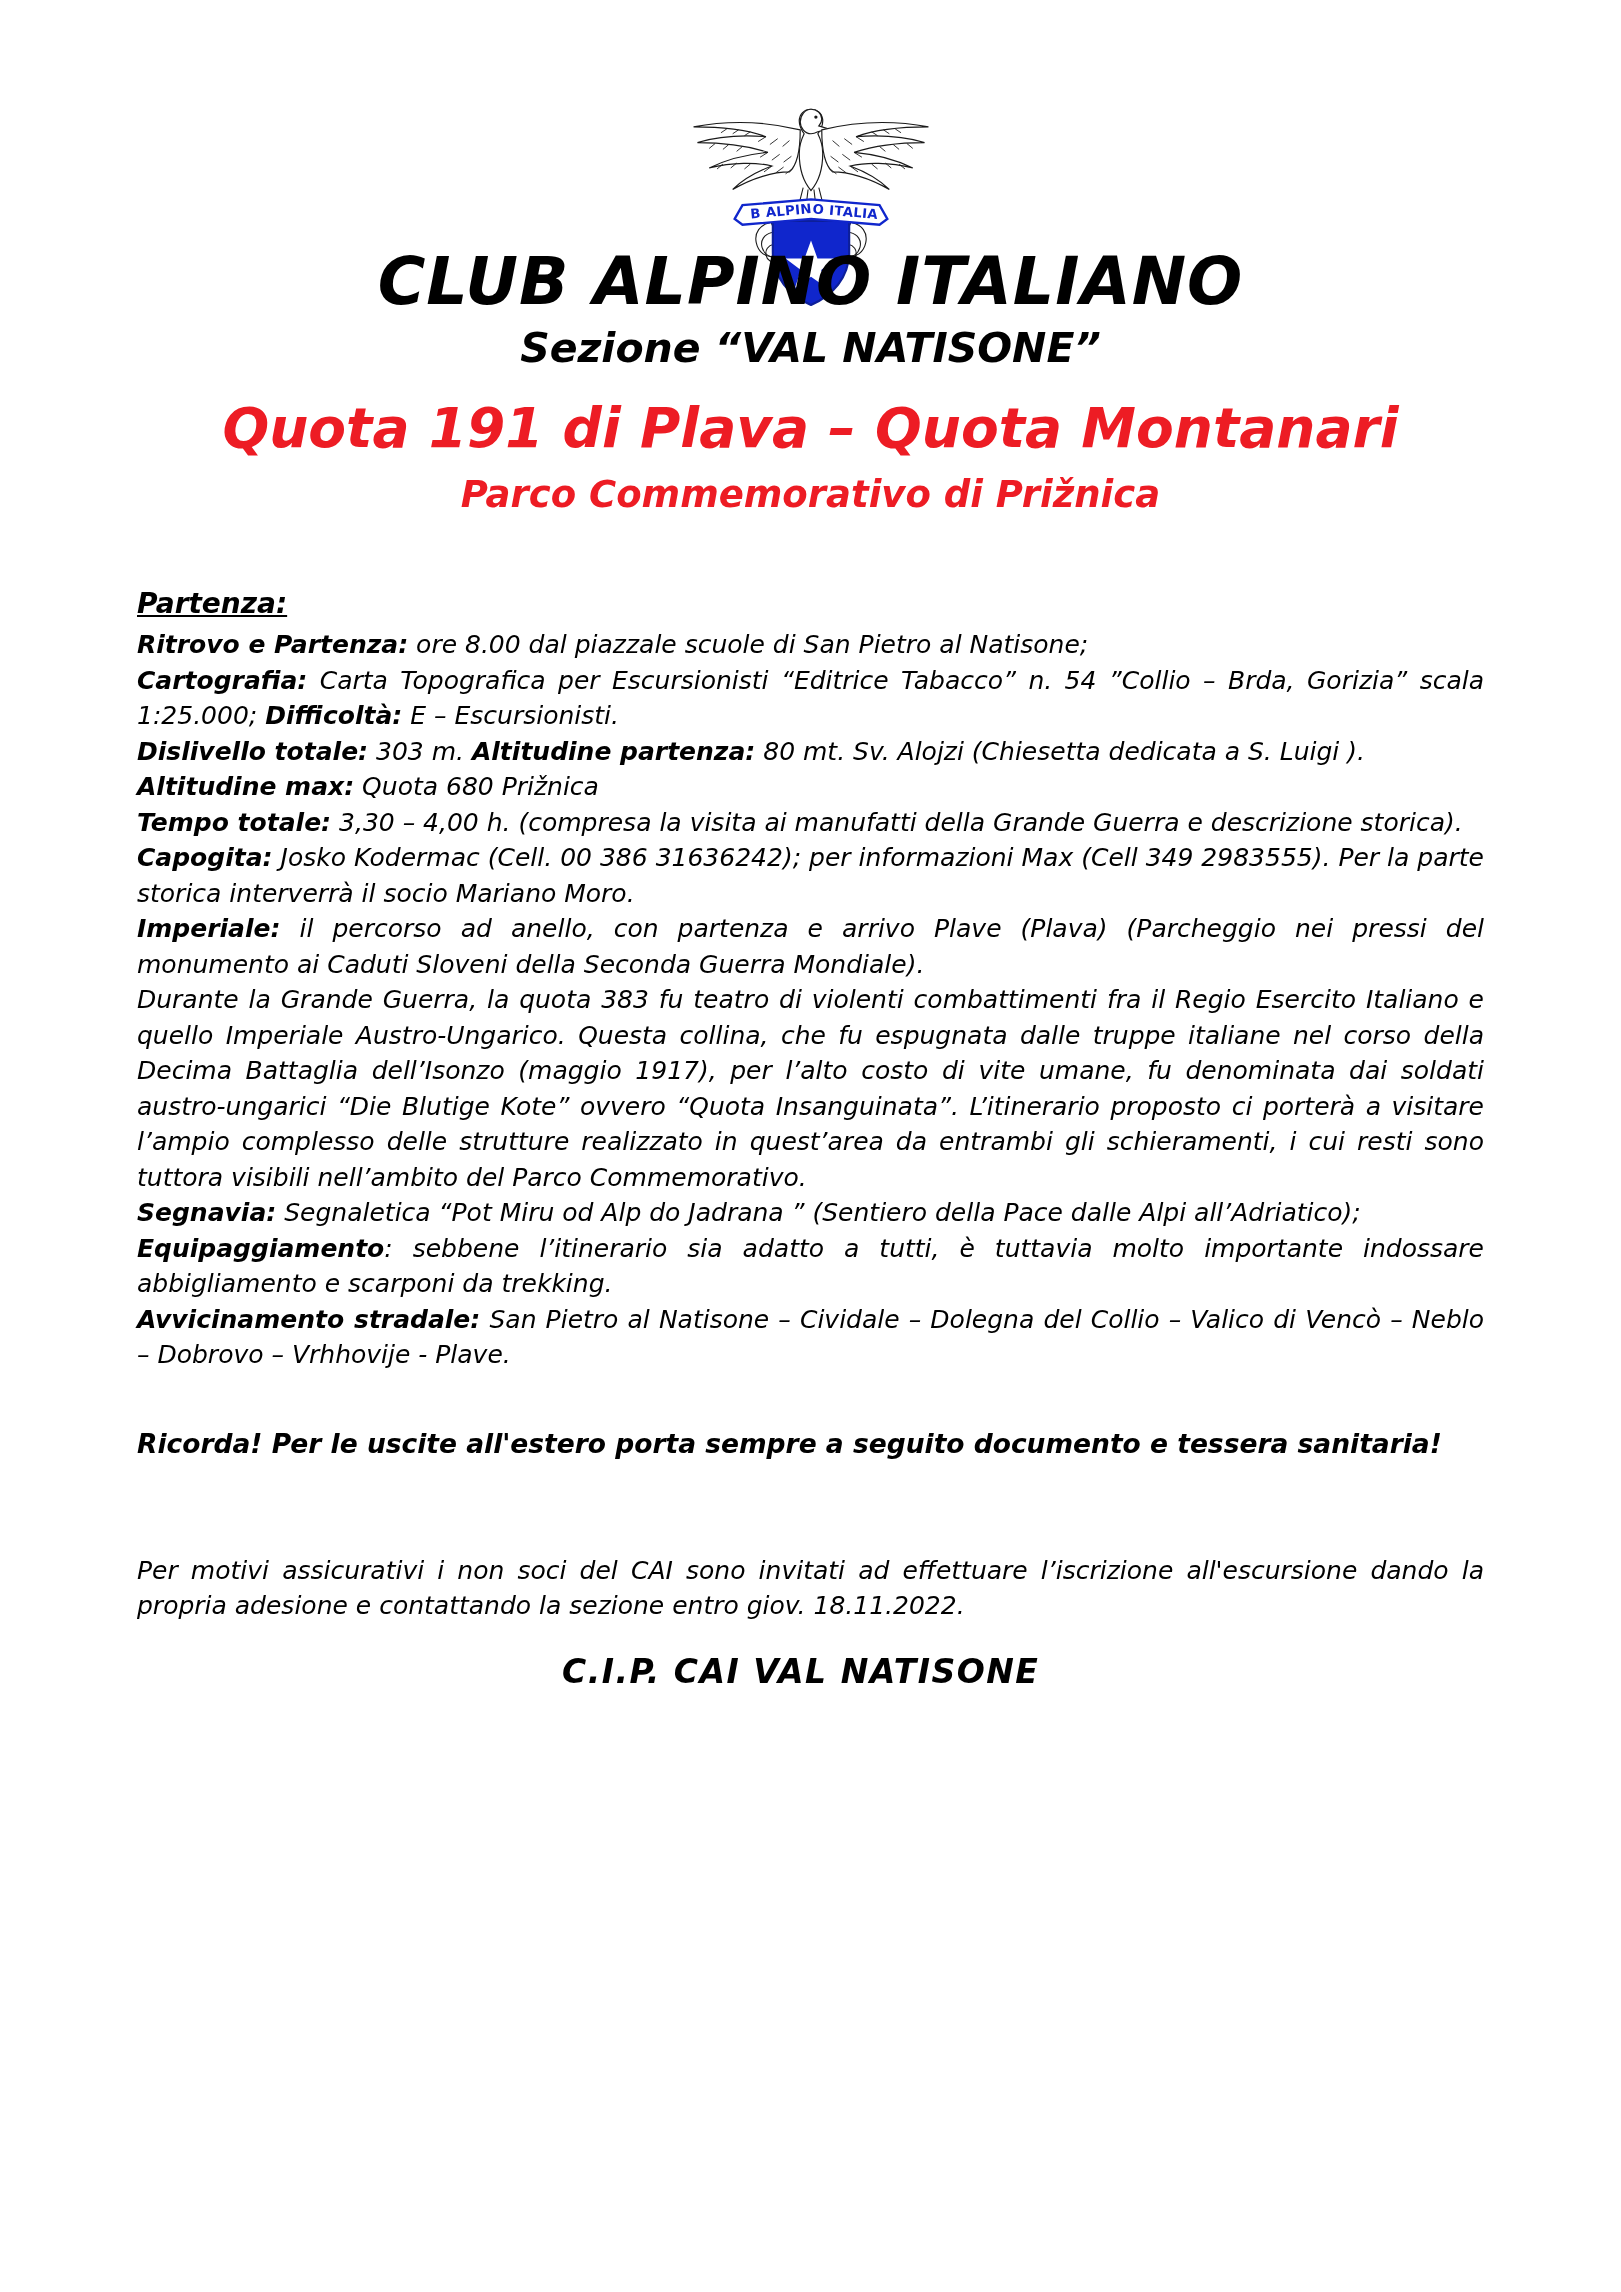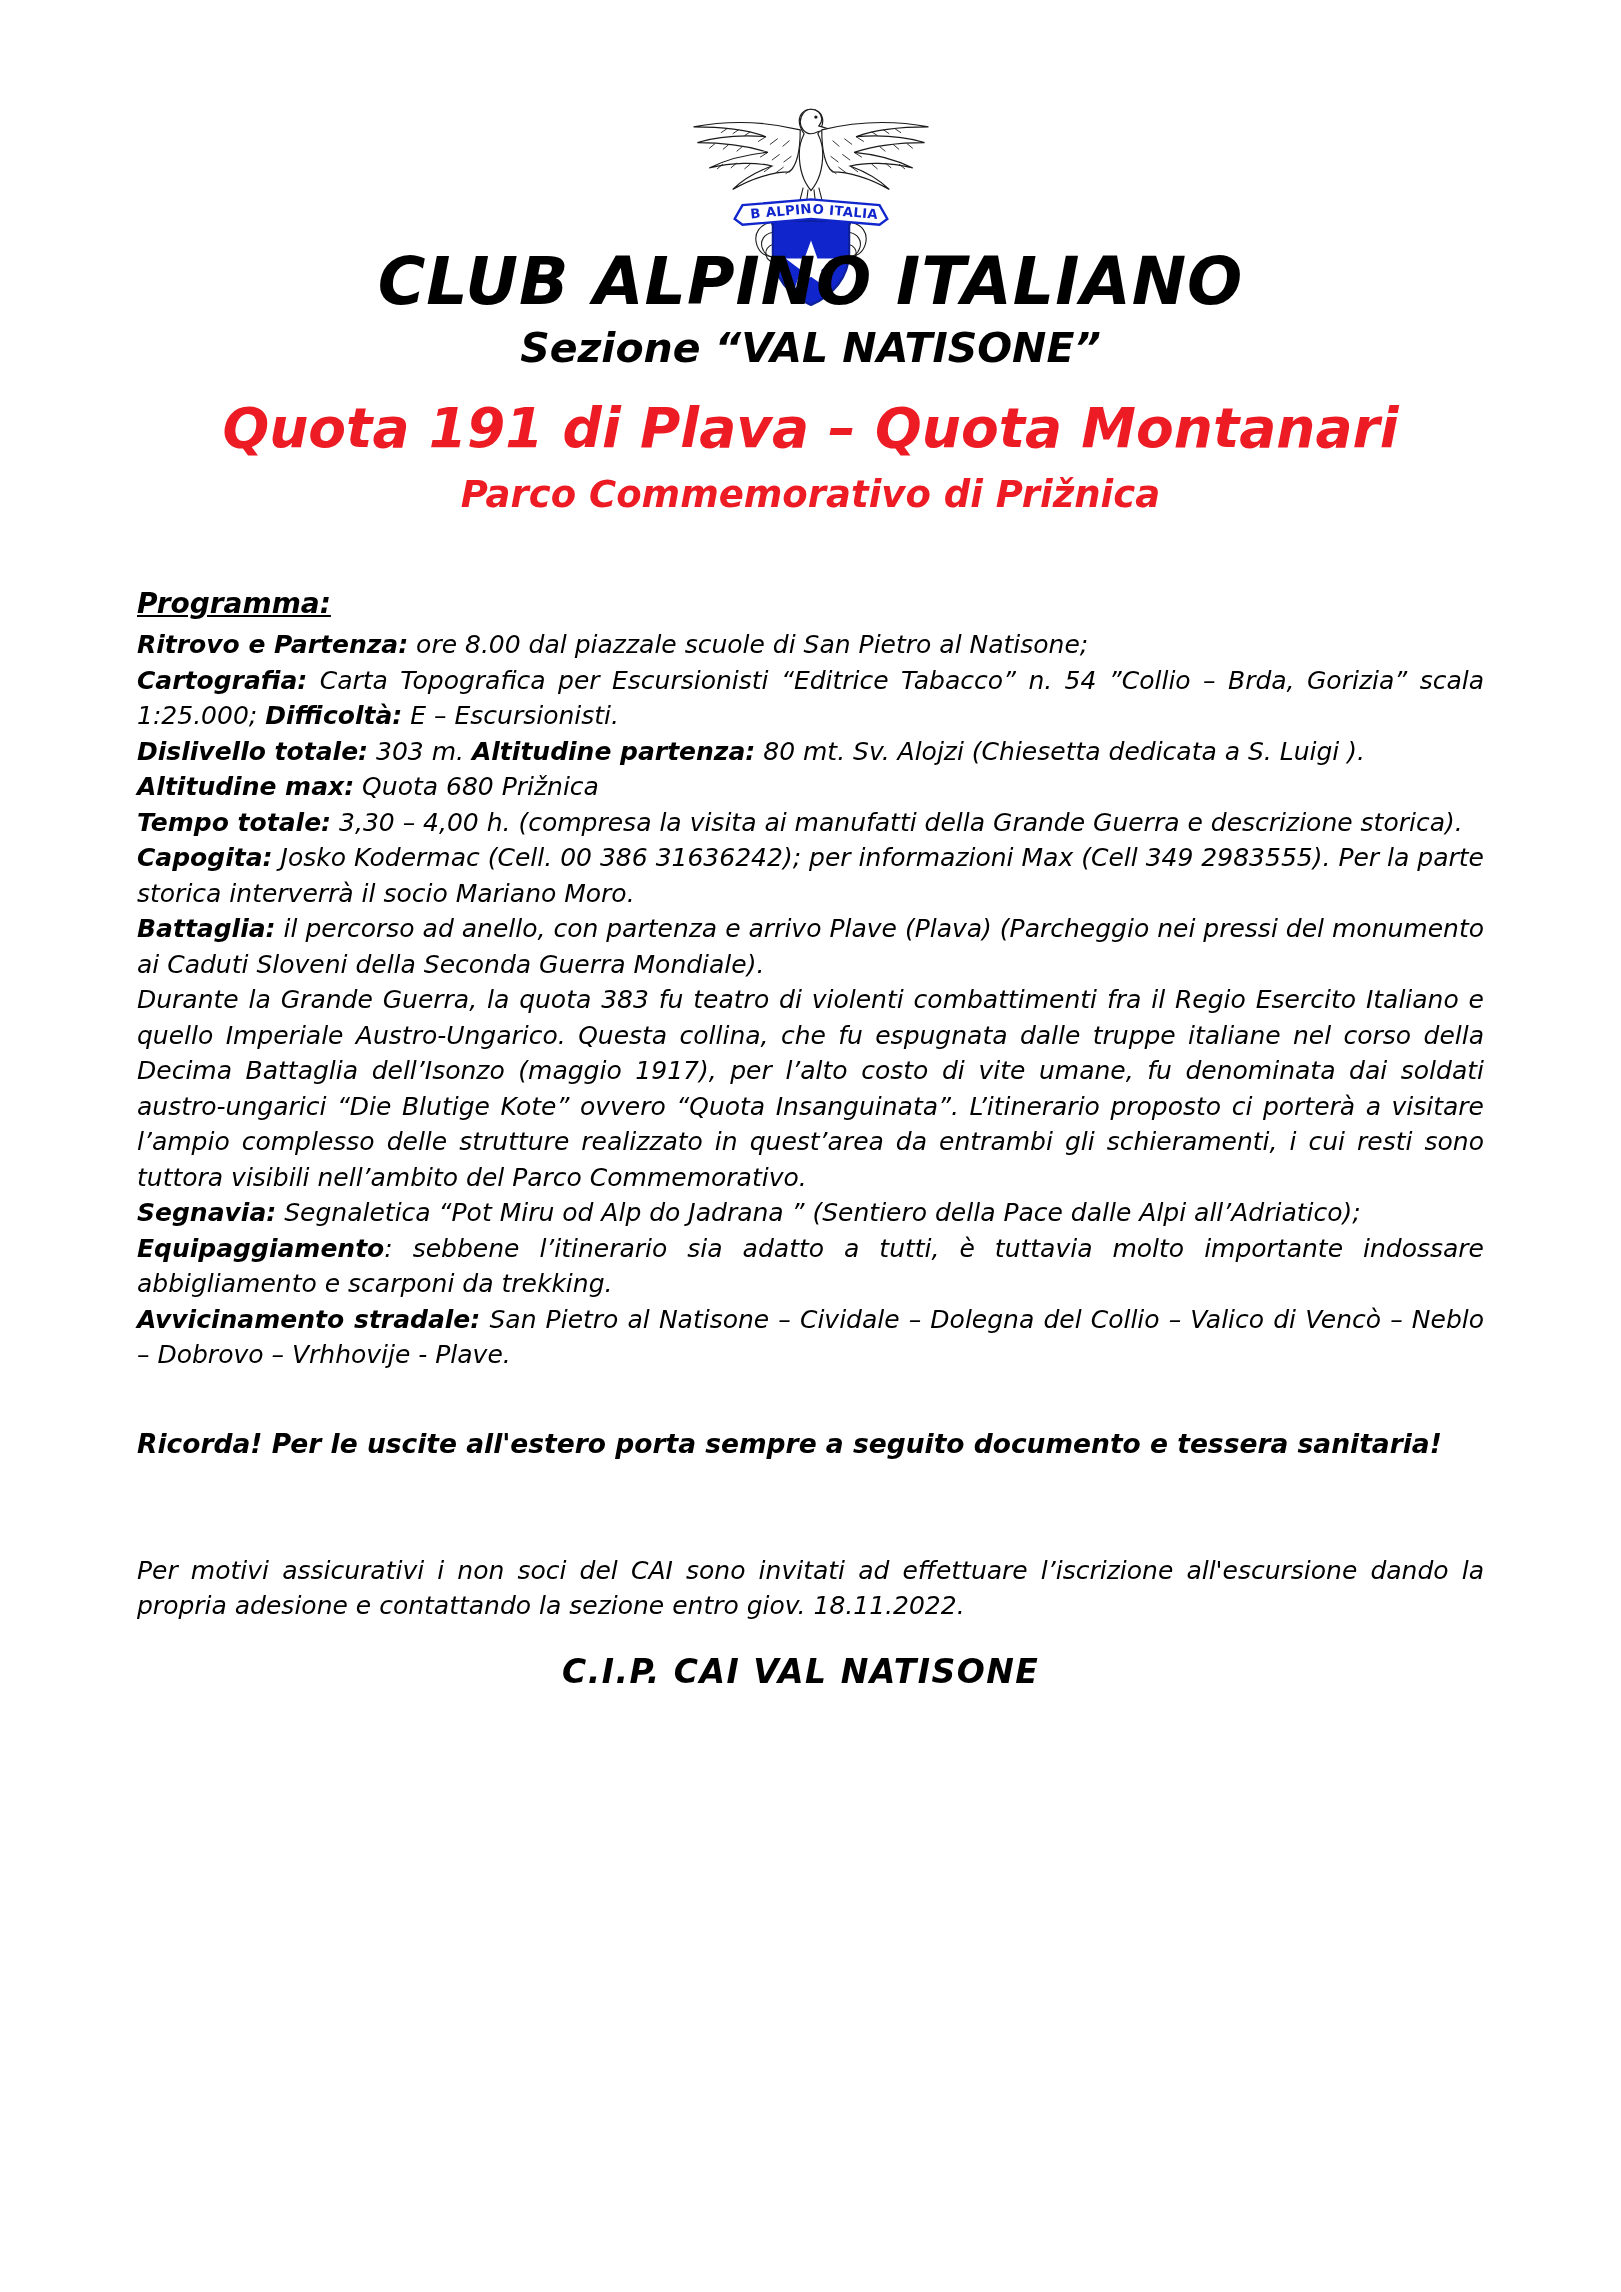--- a/index.html
+++ b/index.html
@@ -195,36 +195,36 @@
 
   <div class="title-block">
     <div class="t-main">CLUB ALPINO ITALIANO</div>
     <div class="t-sez">Sezione “VAL NATISONE”</div>
     <div class="t-red1" style="color: rgb(237, 28, 36);">Quota 191 di Plava – Quota Montanari</div>
     <div class="t-red2" style="color: rgb(237, 28, 36);">Parco Commemorativo di Prižnica</div>
   </div>
 
   <div class="body-block">
     <div>
-      <span class="prog-head">Programma:</span>
+      <span class="prog-head">Partenza:</span>
     </div>
 
     <p class="para"><b class="lbl">Ritrovo e Partenza:</b><span> ore 8.00 dal piazzale scuole di San Pietro al Natisone;</span></p>
 
     <p class="para"><b class="lbl">Cartografia:</b><span> Carta Topografica per Escursionisti “Editrice Tabacco” n. 54 ”Collio – Brda, Gorizia” scala 1:25.000;  </span><b class="lbl">Difficoltà:</b><span> E – Escursionisti.</span></p>
 
     <p class="para"><b class="lbl">Dislivello totale:</b><span> 303 m.  </span><b class="lbl">Altitudine partenza:</b><span> 80 mt. Sv. Alojzi (Chiesetta dedicata a S. Luigi ).</span></p>
 
     <p class="para-c"><b class="lbl">Altitudine max:</b><span> Quota 680 Prižnica</span></p>
 
     <p class="para"><b class="lbl">Tempo totale:</b><span> 3,30 – 4,00 h. (compresa la visita ai manufatti della Grande Guerra e descrizione storica).</span></p>
 
     <p class="para"><b class="lbl">Capogita:</b><span> Josko Kodermac  (Cell. 00 386 31636242); per informazioni Max (Cell 349 2983555). Per la parte storica interverrà il socio Mariano Moro.</span></p>
 
-    <p class="para"><b class="lbl">Battaglia:</b><span> il percorso ad anello, con partenza e arrivo Plave (Plava) (Parcheggio nei pressi del monumento ai Caduti Sloveni della Seconda Guerra Mondiale).</span></p>
+    <p class="para"><b class="lbl">Imperiale:</b><span> il percorso ad anello, con partenza e arrivo Plave (Plava) (Parcheggio nei pressi del monumento ai Caduti Sloveni della Seconda Guerra Mondiale).</span></p>
 
     <p class="para">Durante la Grande Guerra, la quota 383 fu teatro di violenti combattimenti fra il Regio Esercito Italiano e quello Imperiale Austro-Ungarico. Questa collina, che fu espugnata dalle truppe italiane nel corso della Decima Battaglia dell’Isonzo (maggio 1917), per l’alto costo di vite umane, fu denominata dai soldati austro-ungarici “Die Blutige Kote” ovvero “Quota Insanguinata”.  L’itinerario proposto ci porterà a visitare l’ampio complesso delle strutture realizzato in quest’area da entrambi gli schieramenti, i cui resti sono tuttora visibili nell’ambito del Parco Commemorativo.</p>
 
     <p class="para"><b class="lbl">Segnavia:</b><span> Segnaletica “Pot Miru od Alp do Jadrana ” (Sentiero della Pace dalle Alpi all’Adriatico);</span></p>
 
     <p class="para"><b class="lbl">Equipaggiamento</b><span>: sebbene l’itinerario sia adatto a tutti, è tuttavia molto importante indossare abbigliamento e scarponi da trekking.</span></p>
 
     <p class="para"><b class="lbl">Avvicinamento stradale:</b><span> San Pietro al Natisone – Cividale – Dolegna del Collio – Valico di Vencò – Neblo – Dobrovo – Vrhhovije - Plave.</span></p>
 
     <div class="spacer-sm"></div>

